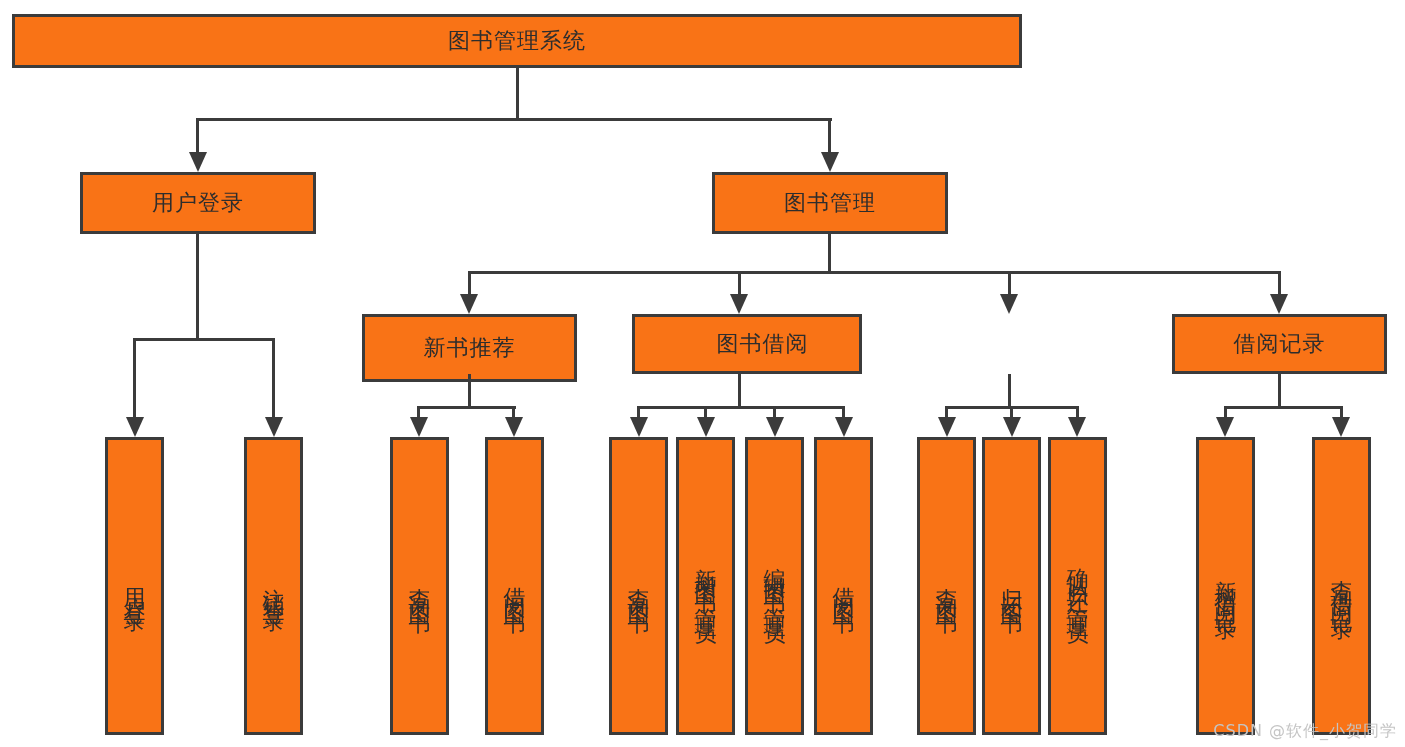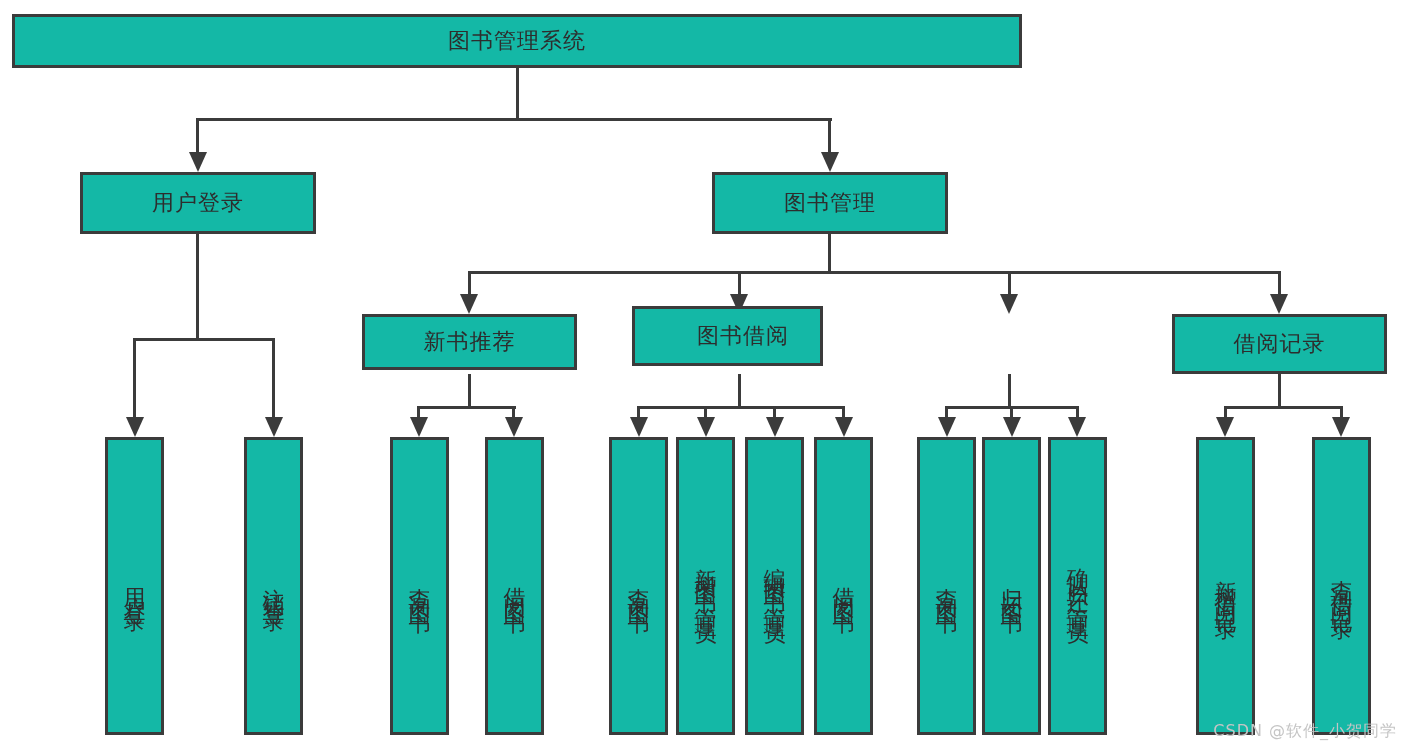--- a/index.html
+++ b/index.html
@@ -1,21 +1,21 @@
 <!DOCTYPE html>
 <html><head>
 <meta charset="utf-8">
 <style>
   html,body{margin:0;padding:0;background:#ffffff;}
   .stage{
     position:relative;width:1405px;height:747px;background:#ffffff;overflow:hidden;
     font-family:"DejaVu Sans","Liberation Sans",sans-serif;
   }
   .box{
-    position:absolute;box-sizing:border-box;background:#14b8a6;
+    position:absolute;box-sizing:border-box;background:#f97316;
     border:3px solid #3b3b3b;color:#2d2d2d;
     display:flex;align-items:center;justify-content:center;
   }
   .hbox{font-size:22px;letter-spacing:1px;}
   .vbox{
     writing-mode:vertical-rl;text-orientation:mixed;
     font-size:22px;letter-spacing:8px;line-height:1;
   }
   .hline{position:absolute;height:3px;background:#3b3b3b;}
   .vline{position:absolute;width:3px;background:#3b3b3b;}
@@ -57,22 +57,22 @@
   <div class="hline" style="left:468px;top:271px;width:813px;"></div>
   <div class="vline" style="left:468px;top:271px;height:25px;"></div>
   <div class="vline" style="left:738px;top:271px;height:25px;"></div>
   <div class="vline" style="left:1008px;top:271px;height:25px;"></div>
   <div class="vline" style="left:1278px;top:271px;height:25px;"></div>
   <div class="arrow" style="left:460px;top:294px;"></div>
   <div class="arrow" style="left:730px;top:294px;"></div>
   <div class="arrow" style="left:1000px;top:294px;"></div>
   <div class="arrow" style="left:1270px;top:294px;"></div>
 
-  <div class="box hbox" style="left:362px;top:314px;width:215px;height:56px;">新书推荐</div>
-  <div class="box hbox" style="left:632px;top:306px;width:191px;height:60px;padding-left:31px;">图书借阅</div>
+  <div class="box hbox" style="left:362px;top:314px;width:215px;height:68px;">新书推荐</div>
+  <div class="box hbox" style="left:632px;top:314px;width:230px;height:60px;padding-left:31px;">图书借阅</div>
   <div class="box hbox" style="left:1172px;top:314px;width:215px;height:60px;">借阅记录</div>
 
   <div class="vline" style="left:468px;top:374px;height:32px;"></div>
   <div class="hline" style="left:417px;top:406px;width:99px;"></div>
   <div class="vline" style="left:417px;top:406px;height:15px;"></div>
   <div class="vline" style="left:512px;top:406px;height:15px;"></div>
   <div class="arrow" style="left:410px;top:417px;"></div>
   <div class="arrow" style="left:505px;top:417px;"></div>
 
   <div class="vline" style="left:738px;top:374px;height:32px;"></div>

